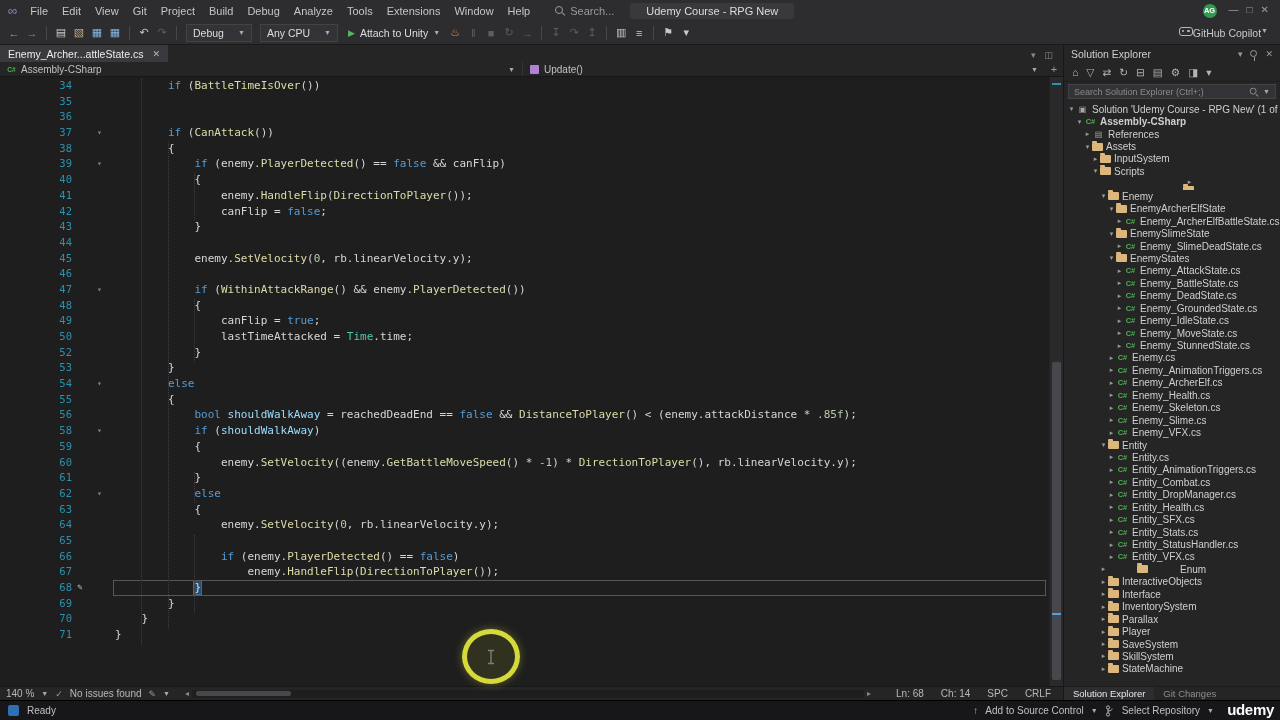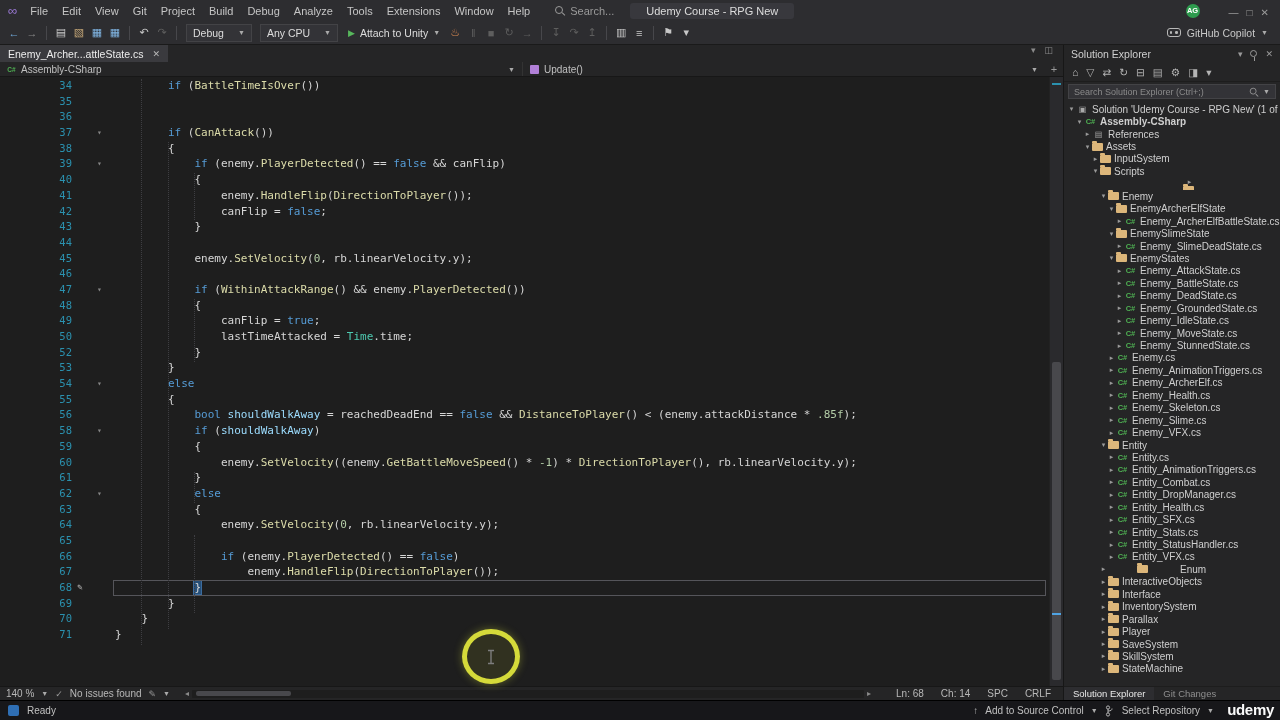--- a/index.html
+++ b/index.html
@@ -5,47 +5,47 @@
   *{box-sizing:border-box;margin:0;padding:0}
   html,body{width:1280px;height:720px;overflow:hidden;background:#1e1e1e;
     font-family:"Liberation Sans",sans-serif;color:#ccc}
   
   .titlebar{position:absolute;left:0;top:0;width:1280px;height:21px;background:#2d2d30;
     display:flex;align-items:center;font-size:11px;color:#c5c5c5;z-index:6}
   .vs-logo{color:#9b79d6;font-size:13px;margin:0 6px 0 8px;line-height:1}
   .menu-item{padding:1px 7px;cursor:default;white-space:nowrap}
   .search-chip{display:flex;align-items:center;gap:5px;margin-left:10px;color:#9a9a9a;padding:1px 8px}
   .title-chip{background:#38383d;border-radius:3px;padding:2px 16px;margin-left:8px;color:#ddd;white-space:nowrap}
-  .tb-right{margin-left:auto;display:flex;align-items:flex-end;gap:26px;padding-right:8px}
+  .tb-right{margin-left:auto;display:flex;align-items:flex-start;gap:9px;padding-right:8px}
   .avatar{width:14px;height:14px;border-radius:50%;background:#2e9b4e;color:#fff;font-size:7.5px;
     font-weight:bold;display:flex;align-items:center;justify-content:center}
   .win-btn{color:#9a9a9a;font-size:10px;padding:0 3px}
   .mag{position:relative;width:10px;height:10px;display:inline-block;flex:none}
   .mag::before{content:"";position:absolute;left:0;top:0;width:6px;height:6px;border:1.3px solid #9a9a9a;border-radius:50%}
   .mag::after{content:"";position:absolute;left:6.5px;top:6.5px;width:4px;height:1.3px;background:#9a9a9a;
     transform:rotate(45deg);transform-origin:left center}
   
   .toolbar{position:absolute;left:0;top:21px;width:1280px;height:24px;background:#2d2d30;
     border-bottom:1px solid #1a1a1a;display:flex;align-items:center;font-size:11px;color:#c8c8c8;
     padding:0 6px;gap:2px;z-index:6}
   .tbi{min-width:16px;text-align:center;font-size:11px;padding:1px 2px;color:#c8c8c8}
   .tbi.dis{color:#5e5e5e}
   .tb-sep{width:1px;height:14px;background:#47474b;margin:0 4px}
   .dd{display:flex;align-items:center;background:#333337;border:1px solid #434346;height:18px;
     padding:0 6px;gap:14px;font-size:10.5px;color:#ddd;margin:0 3px}
   .car{font-size:7px;color:#aaa}
   .run{display:flex;align-items:center;gap:5px;padding:0 5px;color:#ddd;font-size:10.5px}
   .play{color:#57b75c;font-size:9px}
-  .copilot{margin-left:auto;display:flex;align-items:center;gap:6px;font-size:10.5px;color:#c8c8c8;padding-right:6px}
+  .copilot{margin-left:auto;display:flex;align-items:flex-start;font-size:10.5px;color:#c8c8c8;padding-right:6px}
   .cp-ico{width:14px;height:9px;border:1.2px solid #b8b8b8;border-radius:3px;position:relative;flex:none}
   .cp-ico::before,.cp-ico::after{content:"";position:absolute;top:2.2px;width:2.6px;height:2.6px;border-radius:50%;background:#b8b8b8}
   .cp-ico::before{left:2px}.cp-ico::after{right:2px}
   
   .left-col{position:absolute;left:0;top:45px;width:1063px;bottom:20px;display:flex;flex-direction:column;background:#1e1e1e}
-  .tabstrip{height:17px;background:#252526;display:flex;align-items:flex-start;font-size:10.5px;flex:none}
+  .tabstrip{height:17px;background:#252526;display:flex;align-items:flex-end;font-size:10.5px;flex:none}
   .doc-tab{height:17px;background:#3a3a3e;color:#ececec;display:flex;align-items:center;padding:0 8px;gap:9px}
   .doc-close{color:#b8b8b8;font-size:9px}
   .tabstrip-right{margin-left:auto;display:flex;gap:9px;padding:0 10px 2px 0;color:#8a8a8a;font-size:9px;align-items:center}
   .breadcrumb{height:15px;background:#252526;border-bottom:1px solid #171717;display:flex;align-items:center;
     font-size:10px;color:#c0c0c0;flex:none}
   .crumb{flex:1;display:flex;align-items:center;gap:5px;padding:0 7px;border-right:1px solid #333;height:100%}
   .crumb .car{margin-left:auto}
   .bc-ico{width:9px;height:9px;border-radius:1px;flex:none;display:inline-flex;align-items:center;justify-content:center;
     font-size:6.5px;font-weight:bold}
   .bc-plus{width:18px;text-align:center;color:#9a9a9a;font-size:11px}

